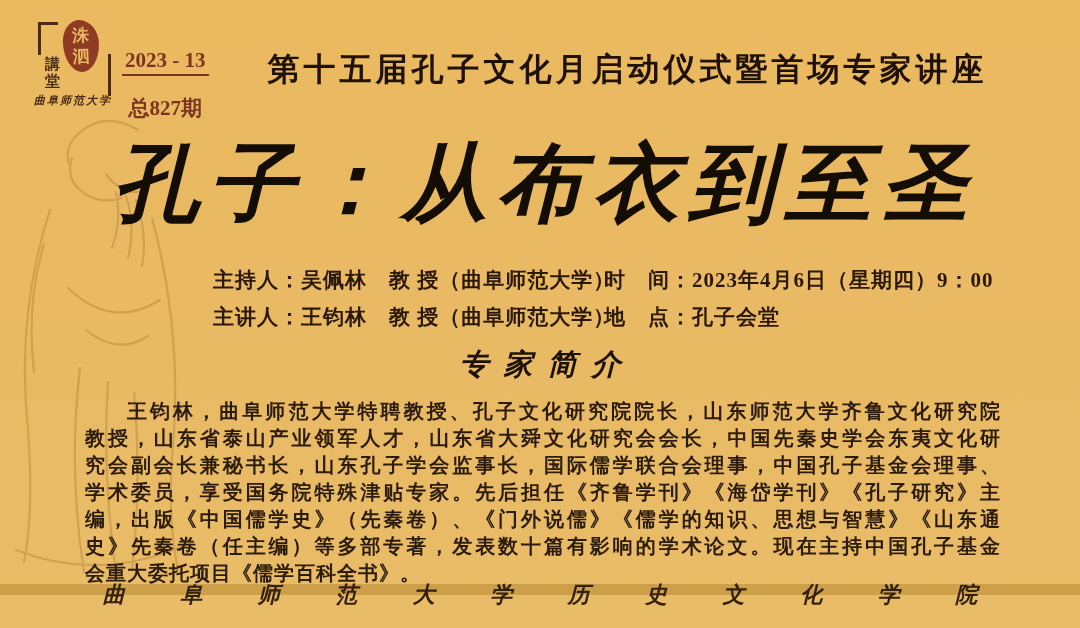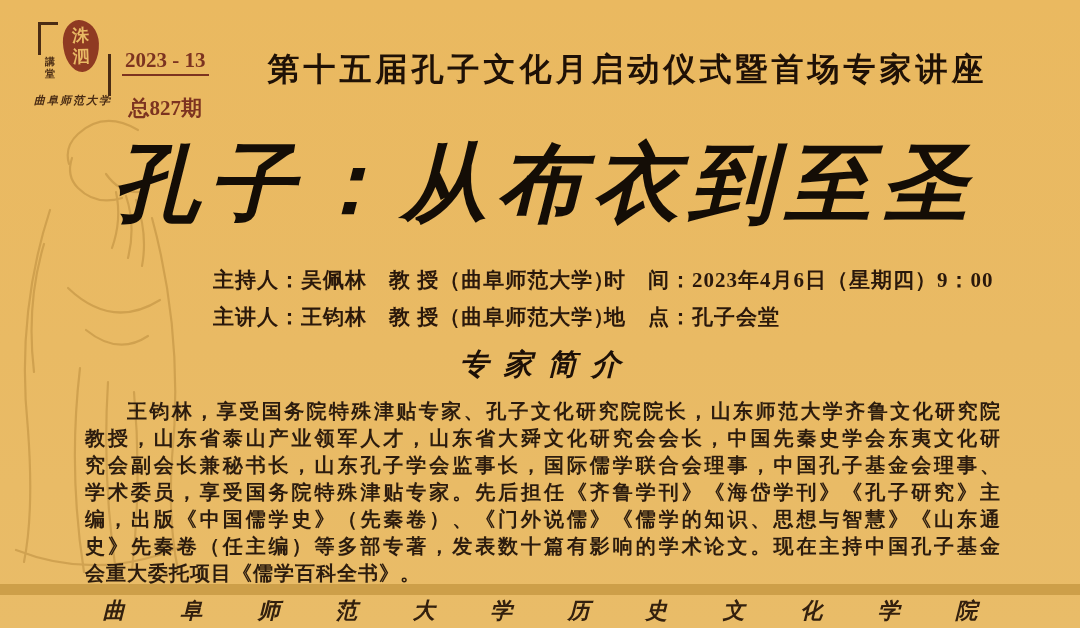--- a/index.html
+++ b/index.html
@@ -19,21 +19,21 @@
     border-right:3px solid #4a2c14; }
   .seal {
     position:absolute; left:25px; top:4px; width:36px; height:52px;
     background:#8f3a22; color:#e9ba64;
     border-radius:46% 54% 48% 52% / 42% 46% 54% 58%;
     display:flex; flex-direction:column; align-items:center; justify-content:center;
     font-weight:bold; font-size:17px; line-height:1.25; transform:rotate(-2deg);
   }
   .hall {
     position:absolute; left:7px; top:40px; width:17px;
-    font-size:10px; font-weight:bold; color:#4a2c14; line-height:1.15;
+    font-size:15px; font-weight:bold; color:#4a2c14; line-height:1.15;
     word-break:break-all;
   }
   .uni-script {
     position:absolute; left:-4px; top:77px; white-space:nowrap;
     font-size:11px; font-weight:bold; font-style:italic; color:#4a2c14; letter-spacing:2px;
   }
   .issue { position:absolute; left:84px; top:32px; text-align:center; color:#7c3320; font-weight:bold; }
   .issue-top { font-size:21px; padding:0 3px 1px; border-bottom:2px solid #7c3320; white-space:nowrap; }
   .issue-bottom { font-size:21px; padding-top:18px; white-space:nowrap; }
   
@@ -60,21 +60,21 @@
     letter-spacing:15px; text-indent:15px;
   }
   
   .bio { position:absolute; left:85px; top:398px; width:916px; color:#2c1c0e; font-weight:bold; font-size:20px; }
   .bio-line { height:27px; line-height:27px; text-align:justify; text-align-last:justify; letter-spacing:1px; }
   .bio-line.first { text-indent:2.1em; }
   .bio-line.last { text-align-last:left; }
   
   .footer-stripe { position:absolute; left:0; right:0; top:584px; height:11px; background:#cd9f49; }
   .footer-title {
-    position:absolute; left:0; right:0; top:596px; text-align:center;
+    position:absolute; left:0; right:0; top:580px; text-align:center;
     font-size:22px; font-weight:bold; font-style:italic; color:#33200e;
     letter-spacing:25px; text-indent:25px; white-space:nowrap;
   }
 </style>
 </head>
 <body>
 
 <div class="poster">
 
   <div class="watermark">
@@ -121,21 +121,21 @@
     <div>主讲人：王钧林　教 授（曲阜师范大学）</div>
   </div>
   <div class="info-right">
     <div>时　间：2023年4月6日（星期四）9：00</div>
     <div>地　点：孔子会堂</div>
   </div>
 
   <div class="section-title">专家简介</div>
 
   <div class="bio">
-    <div class="bio-line first">王钧林，享受国务院特殊津贴专家、孔子文化研究院院长，山东师范大学齐鲁文化研究院</div>
+    <div class="bio-line first">王钧林，曲阜师范大学特聘教授、孔子文化研究院院长，山东师范大学齐鲁文化研究院</div>
     <div class="bio-line">教授，山东省泰山产业领军人才，山东省大舜文化研究会会长，中国先秦史学会东夷文化研</div>
     <div class="bio-line">究会副会长兼秘书长，山东孔子学会监事长，国际儒学联合会理事，中国孔子基金会理事、</div>
     <div class="bio-line">学术委员，享受国务院特殊津贴专家。先后担任《齐鲁学刊》《海岱学刊》《孔子研究》主</div>
     <div class="bio-line">编，出版《中国儒学史》（先秦卷）、《门外说儒》《儒学的知识、思想与智慧》《山东通</div>
     <div class="bio-line">史》先秦卷（任主编）等多部专著，发表数十篇有影响的学术论文。现在主持中国孔子基金</div>
     <div class="bio-line last">会重大委托项目《儒学百科全书》。</div>
   </div>
 
   <div class="footer-stripe"></div>
   <div class="footer-title">曲 阜 师 范 大 学 历 史 文 化 学 院</div>

